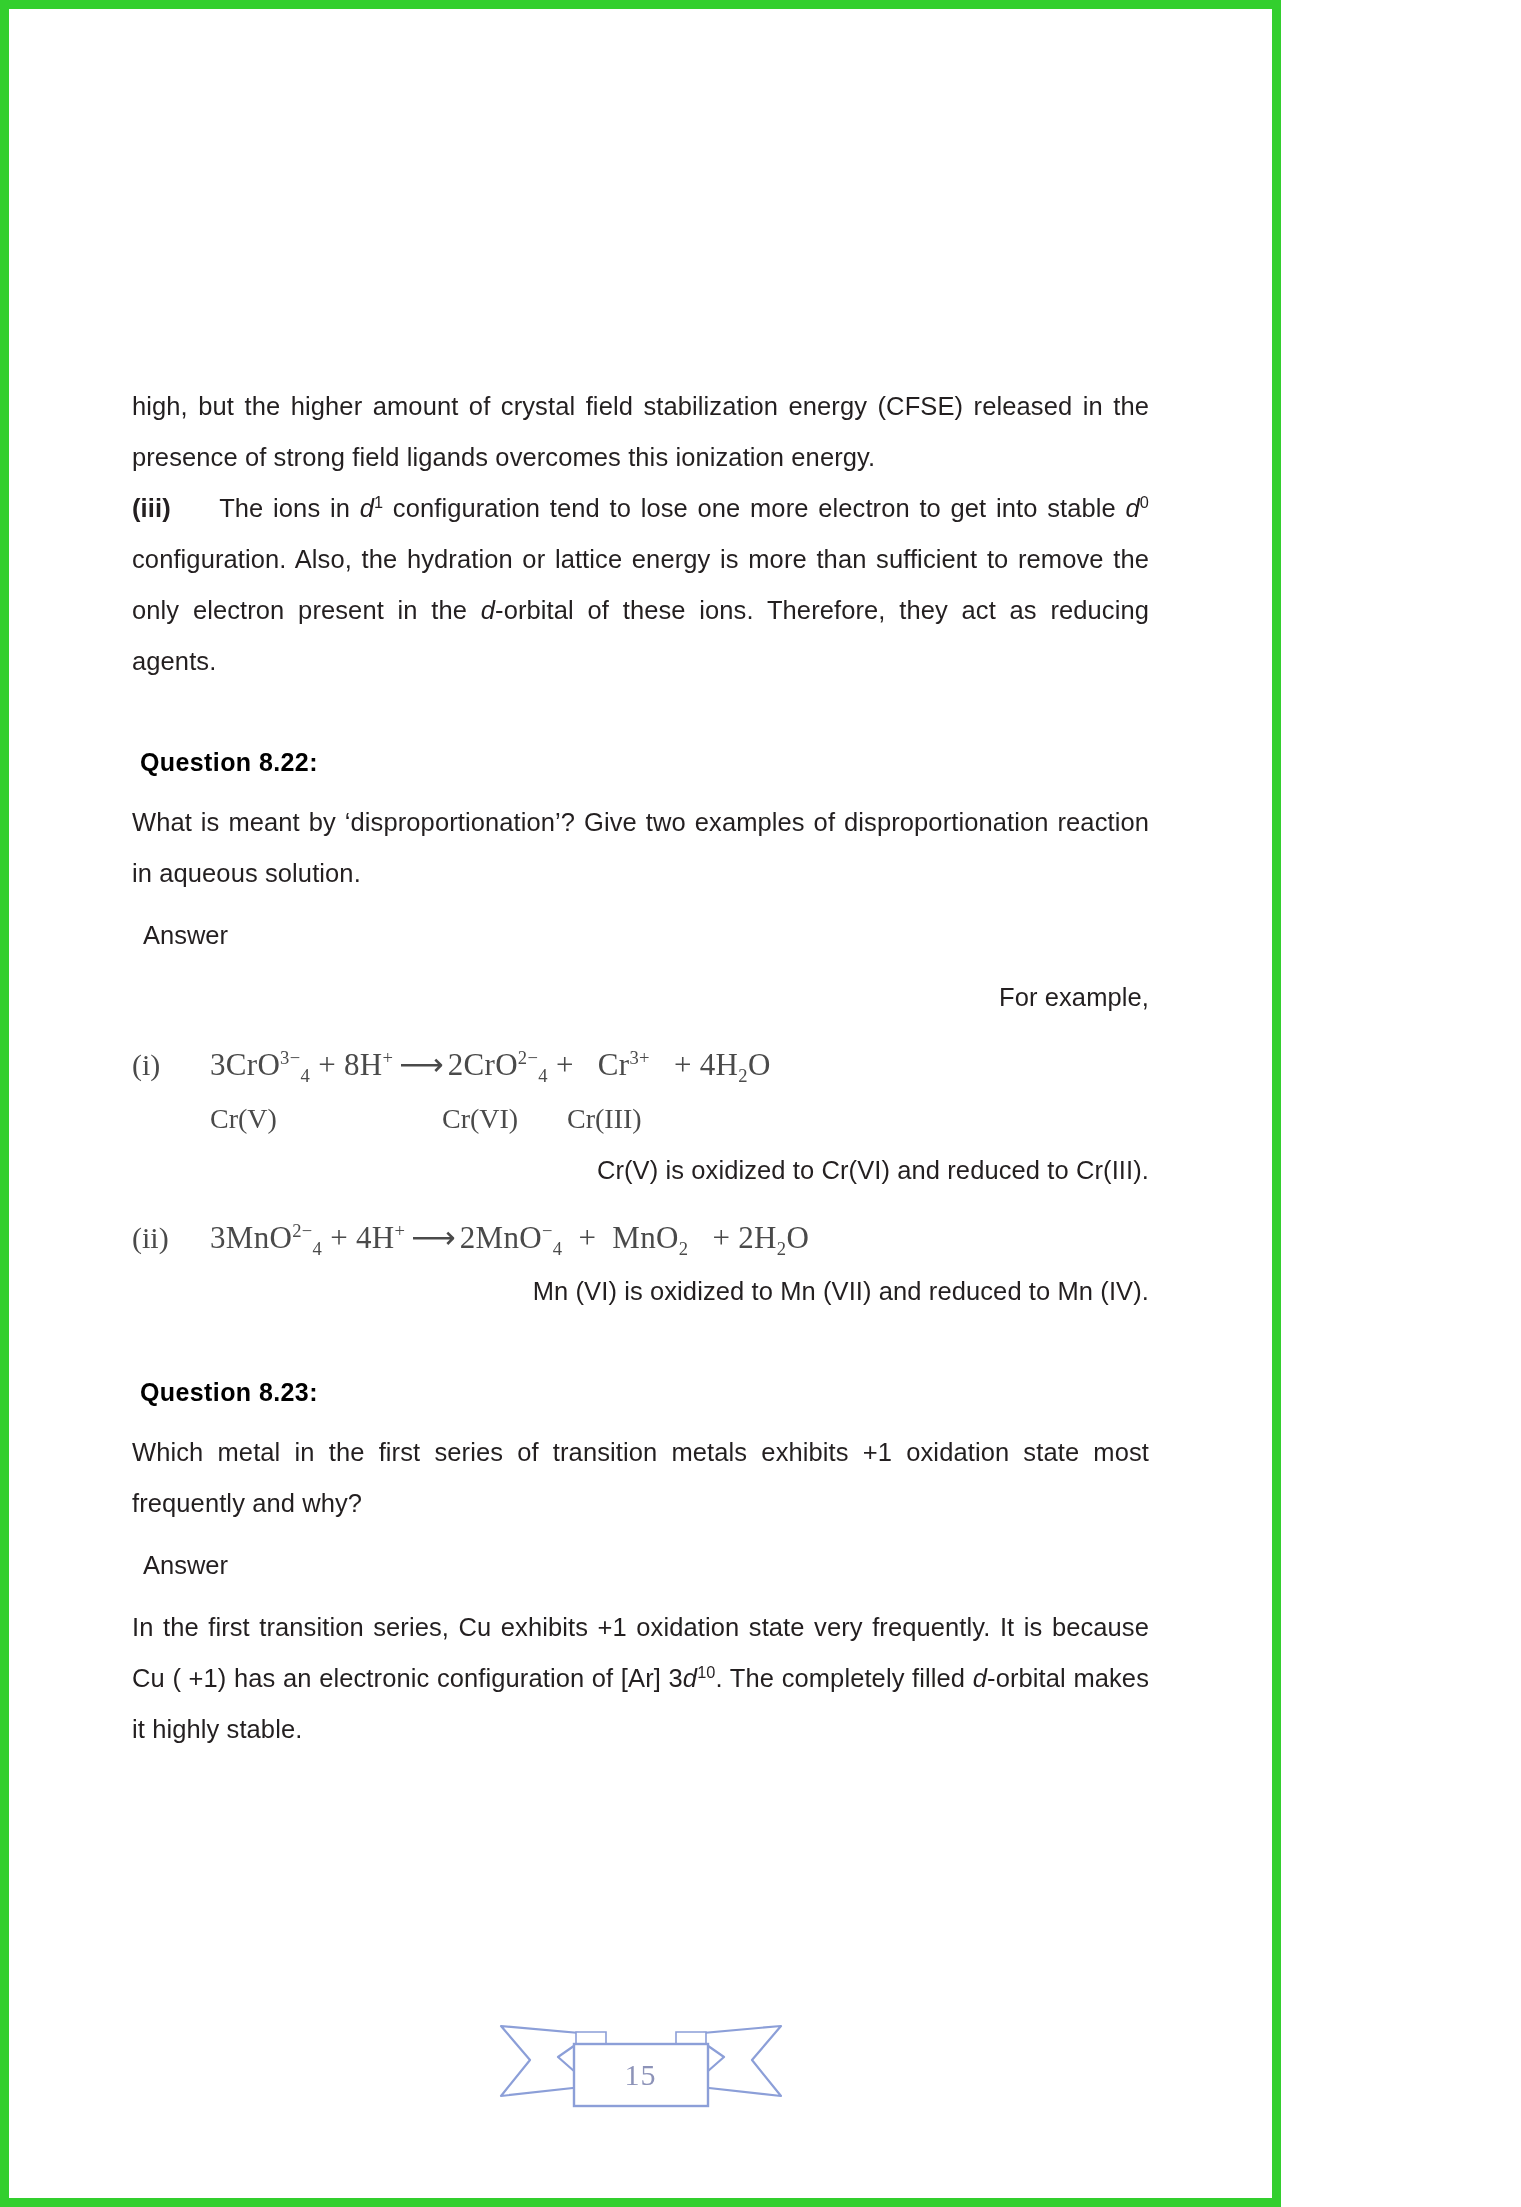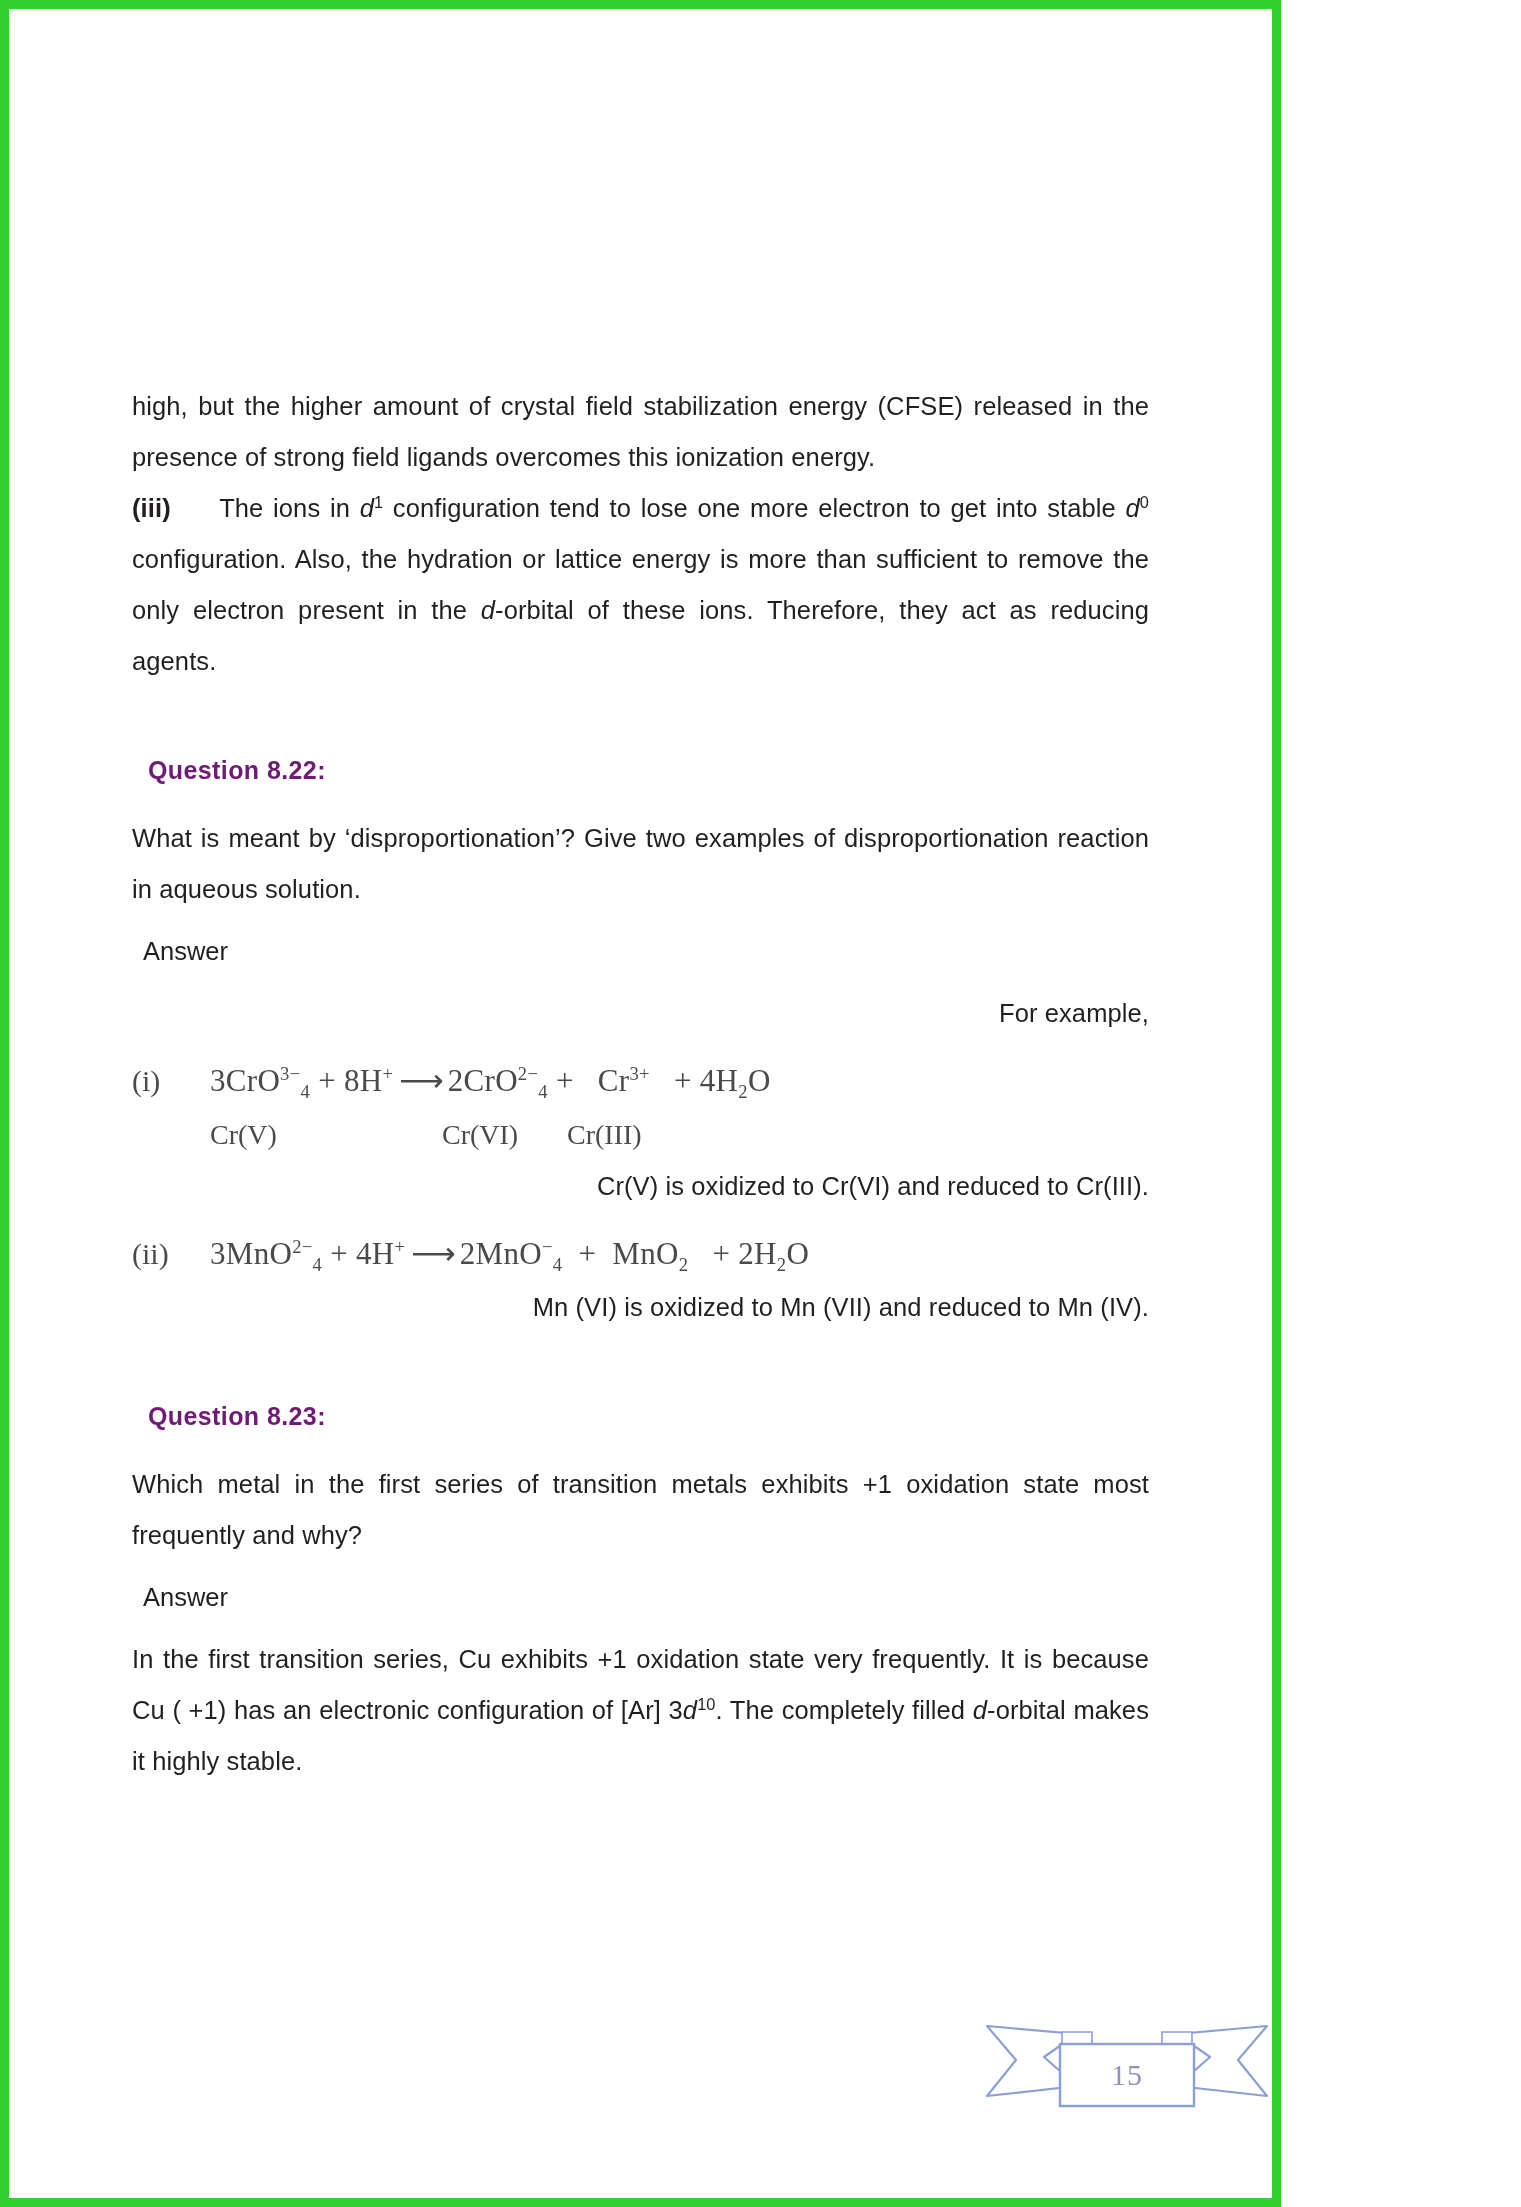--- a/index.html
+++ b/index.html
@@ -46,26 +46,26 @@
     line-height: 51px;
     text-align: justify;
     color: #231f20;
     letter-spacing: 0.1px;
   }
   p.body-text.no-justify {
     text-align: right;
   }
 
   .q-heading {
-    margin: 16px;
+    margin: 8px;
     padding-top: 46px;
     padding-bottom: 6px;
     font-size: 25px;
     font-weight: bold;
-    color: #701a75;
+    color: #000000;
     line-height: 42px;
     letter-spacing: 0.4px;
   }
 
   .answer-label {
     margin: 11px;
     font-size: 25.5px;
     line-height: 51px;
     color: #231f20;
   }
@@ -119,21 +119,21 @@
   .eq-sup { font-size: 0.6em; vertical-align: super; line-height: 0; }
   .eq-sub { font-size: 0.6em; vertical-align: sub; line-height: 0; }
 
   
   .ribbon-wrap {
     position: absolute;
     left: 0;
     right: 0;
     bottom: 86px;
     display: flex;
-    justify-content: flex-end;
+    justify-content: center;
     align-items: center;
   }
   .ribbon {
     position: relative;
     width: 290px;
     height: 110px;
   }
   .ribbon svg { display: block; }
   .ribbon-number {
     position: absolute;

